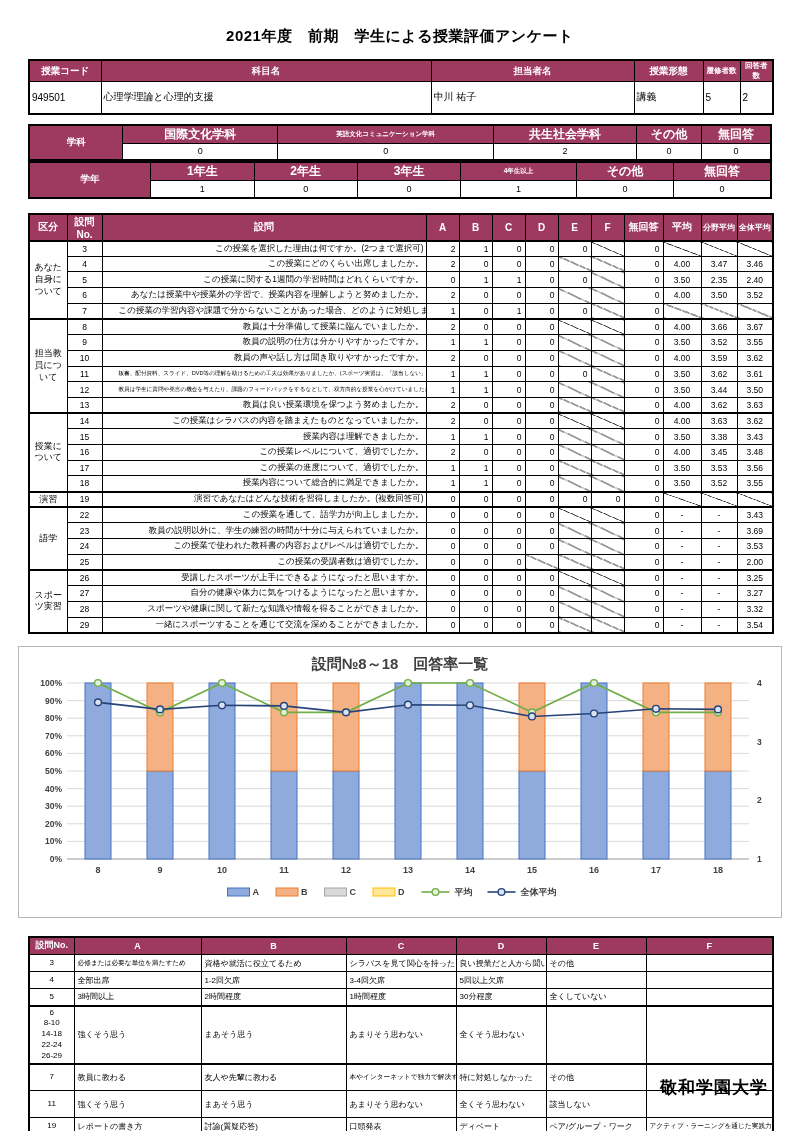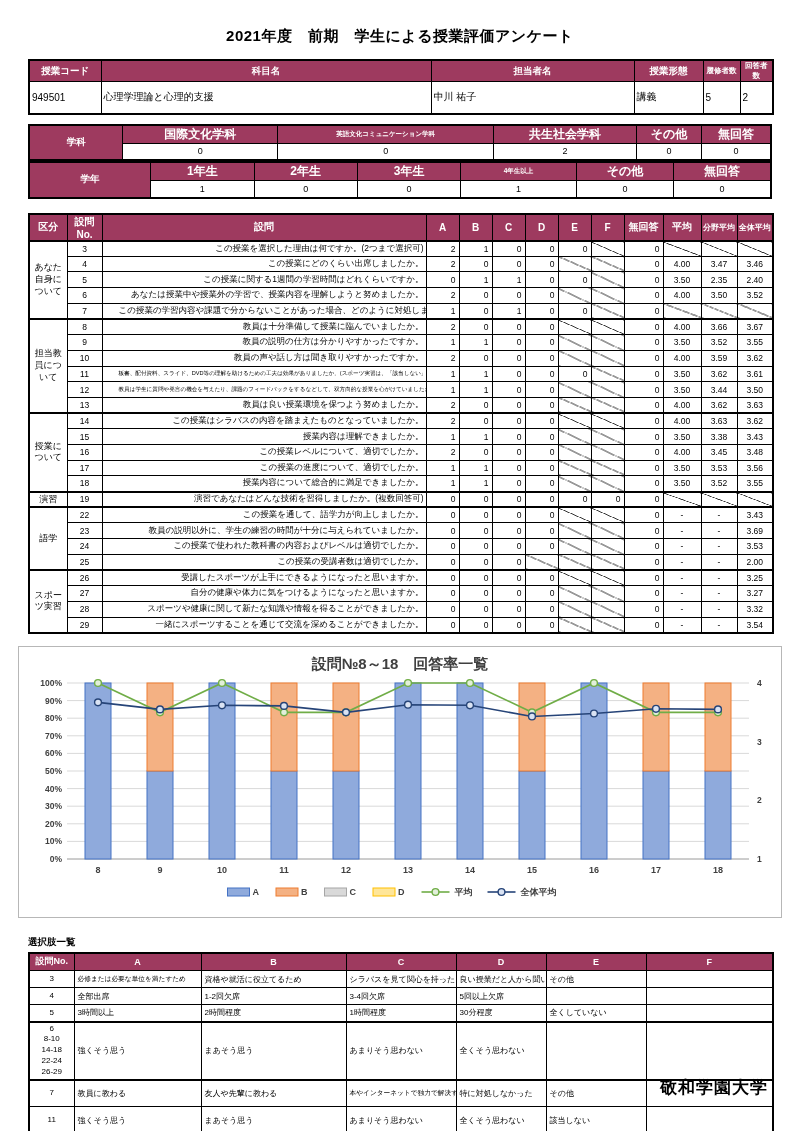--- a/index.html
+++ b/index.html
@@ -627,21 +627,20 @@
         <rect x="354" y="241" width="22" height="8" fill="#ffe699" stroke="#ffc000" stroke-width="1"></rect>
         <text x="379" y="248" font-size="9" fill="#404040">D</text>
         <line x1="402.5" y1="245" x2="430.5" y2="245" stroke="#70ad47" stroke-width="1.6"></line>
         <circle cx="416.5" cy="245" r="3.4" fill="#e2efda" stroke="#70ad47" stroke-width="1.4"></circle>
         <text x="435.5" y="248" font-size="9" fill="#404040">平均</text>
         <line x1="468.5" y1="245" x2="496.5" y2="245" stroke="#264478" stroke-width="1.6"></line>
         <circle cx="482.5" cy="245" r="3.4" fill="#dae3f3" stroke="#264478" stroke-width="1.4"></circle>
         <text x="501.5" y="248" font-size="9" fill="#404040">全体平均</text>
       </svg></div>
 
-  <div class="choices-label">選択肢一覧</div>
   <table class="choices-table">
     <colgroup>
       <col style="width:45px">
         <col style="width:127px">
         <col style="width:145px">
         <col style="width:110px">
         <col style="width:90px">
         <col style="width:100px">
         <col style="width:127px">
     </colgroup>

